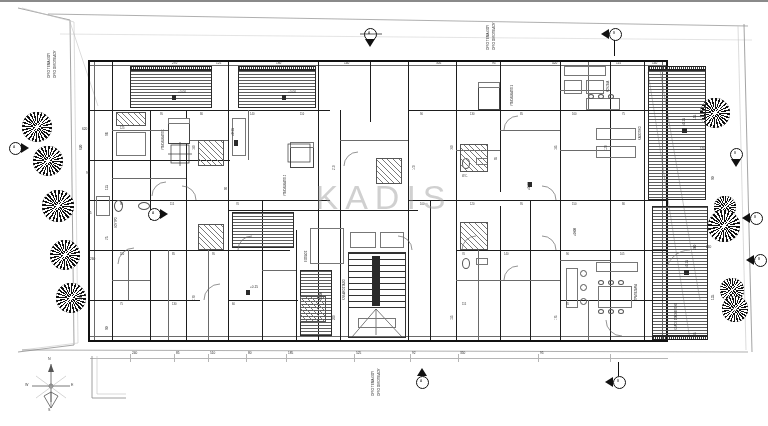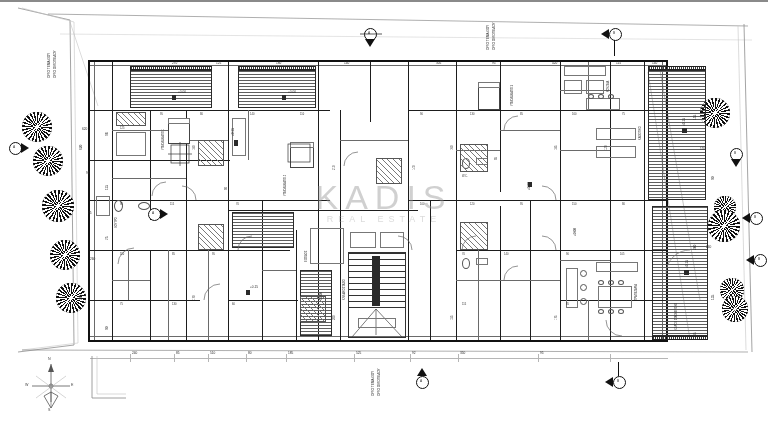--- a/index.html
+++ b/index.html
@@ -520,21 +520,20 @@
   <div class="t t2 rot90" style="left:556px;top:320px;">175</div>
 
   <div class="t t3" style="left:82px;top:128px;">620</div>
   <div class="t t3" style="left:86px;top:172px;">98</div>
   <div class="t t3" style="left:88px;top:212px;">75</div>
   <div class="t t3" style="left:90px;top:258px;">260</div>
   <div class="t t3" style="left:700px;top:148px;">155</div>
   <div class="t t3" style="left:706px;top:246px;">240</div>
 
   <div id="watermark">KADIS</div>
-  <div id="watermark-sub">REAL ESTATE</div>
 
   <div id="compass">
     <svg width="58" height="56">
       <path d="M 29,6 L 29,44" stroke="#555" stroke-width="0.8"></path>
       <path d="M 10,28 L 48,28" stroke="#555" stroke-width="0.8"></path>
       <path d="M 29,6 L 26,14 L 32,14 Z" fill="#555"></path>
       <path d="M 22,38 L 29,34 L 36,38 L 29,50 Z" fill="none" stroke="#555" stroke-width="0.8"></path>
       <path d="M 29,34 L 29,50" stroke="#555" stroke-width="0.6"></path>
       <circle cx="29" cy="28" r="2" fill="none" stroke="#555" stroke-width="0.7"></circle>
       <path d="M 14,18 L 44,40" stroke="#aaa" stroke-width="0.5"></path>

